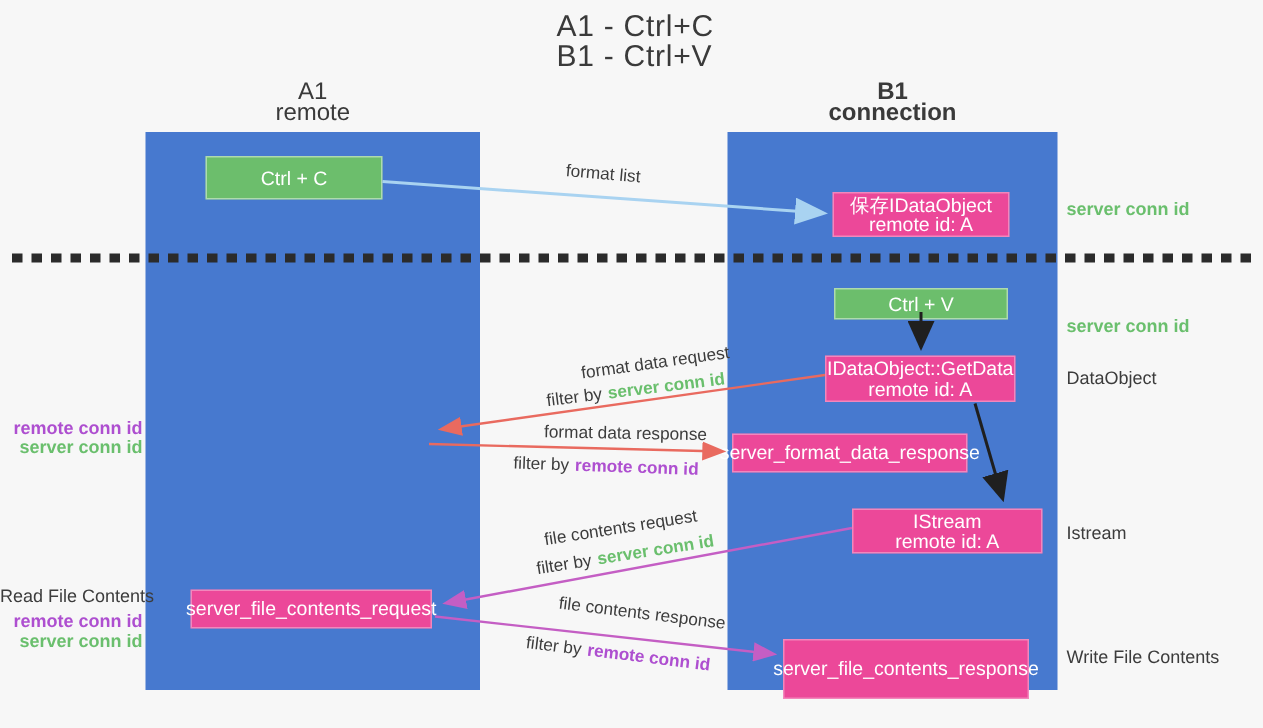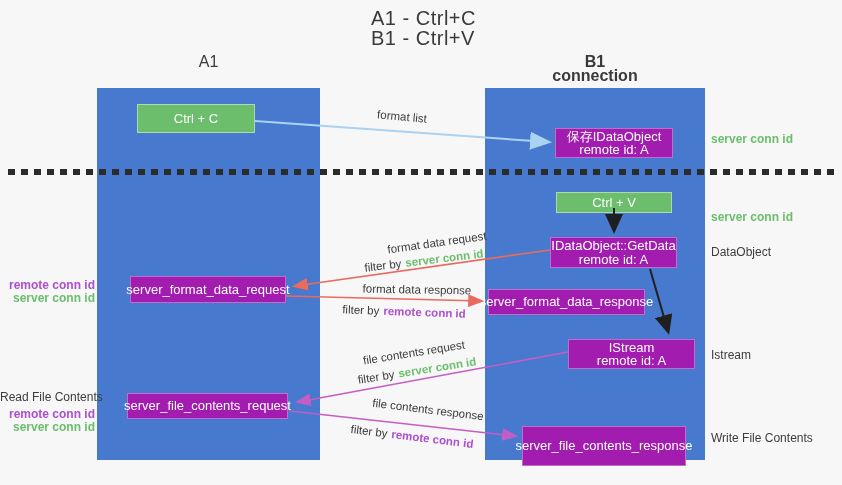--- a/index.html
+++ b/index.html
@@ -33,21 +33,21 @@
   }
   .lane-header-left{left:97px;width:223px;}
   .lane-header-right{left:485px;width:220px;font-weight:bold;}
 
   .node{
     display:flex;flex-direction:column;align-items:center;justify-content:center;
     color:#fff;font-size:13px;line-height:13.5px;text-align:center;
     box-sizing:border-box;
   }
   .node-green{background:#6cbe6c;border:1px solid rgba(255,255,255,0.45);}
-  .node-orange{background:#a21caf;border:1px solid rgba(255,255,255,0.35);}
+  .node-orange{background:#ec4899;border:1px solid rgba(255,255,255,0.35);}
 
   .n-ctrl-c{left:137px;top:104px;width:118px;height:29px;}
   .n-save{left:555px;top:128px;width:118px;height:30px;}
   .n-ctrl-v{left:556px;top:192px;width:116px;height:21px;}
   .n-getdata{left:550px;top:237px;width:127px;height:31px;}
   .n-fmt-req{left:130px;top:276px;width:156px;height:27px;}
   .n-fmt-resp{left:488px;top:289px;width:157px;height:26px;}
   .n-istream{left:568px;top:339px;width:127px;height:30px;}
   .n-file-req{left:127px;top:393px;width:161px;height:26px;}
   .n-file-resp{left:522px;top:426px;width:164px;height:40px;}
@@ -72,20 +72,21 @@
 
 <div class="stage">
 
   <div class="abs title">
     <div>A1 - Ctrl+C</div>
     <div>B1 - Ctrl+V</div>
   </div>
 
   <div class="abs lane-header lane-header-left">
     <div>A1</div>
+    <div>remote</div>
   </div>
   <div class="abs lane-header lane-header-right">
     <div>B1</div>
     <div>connection</div>
   </div>
 
   <div class="abs lane lane-left"></div>
   <div class="abs lane lane-right"></div>
 
   <div class="abs node node-green n-ctrl-c">
@@ -94,23 +95,20 @@
   <div class="abs node node-orange n-save">
     <div>保存IDataObject</div>
     <div>remote id: A</div>
   </div>
   <div class="abs node node-green n-ctrl-v">
     <div>Ctrl + V</div>
   </div>
   <div class="abs node node-orange n-getdata">
     <div>IDataObject::GetData</div>
     <div>remote id: A</div>
-  </div>
-  <div class="abs node node-orange n-fmt-req">
-    <div>server_format_data_request</div>
   </div>
   <div class="abs node node-orange n-fmt-resp">
     <div>server_format_data_response</div>
   </div>
   <div class="abs node node-orange n-istream">
     <div>IStream</div>
     <div>remote id: A</div>
   </div>
   <div class="abs node node-orange n-file-req">
     <div>server_file_contents_request</div>

